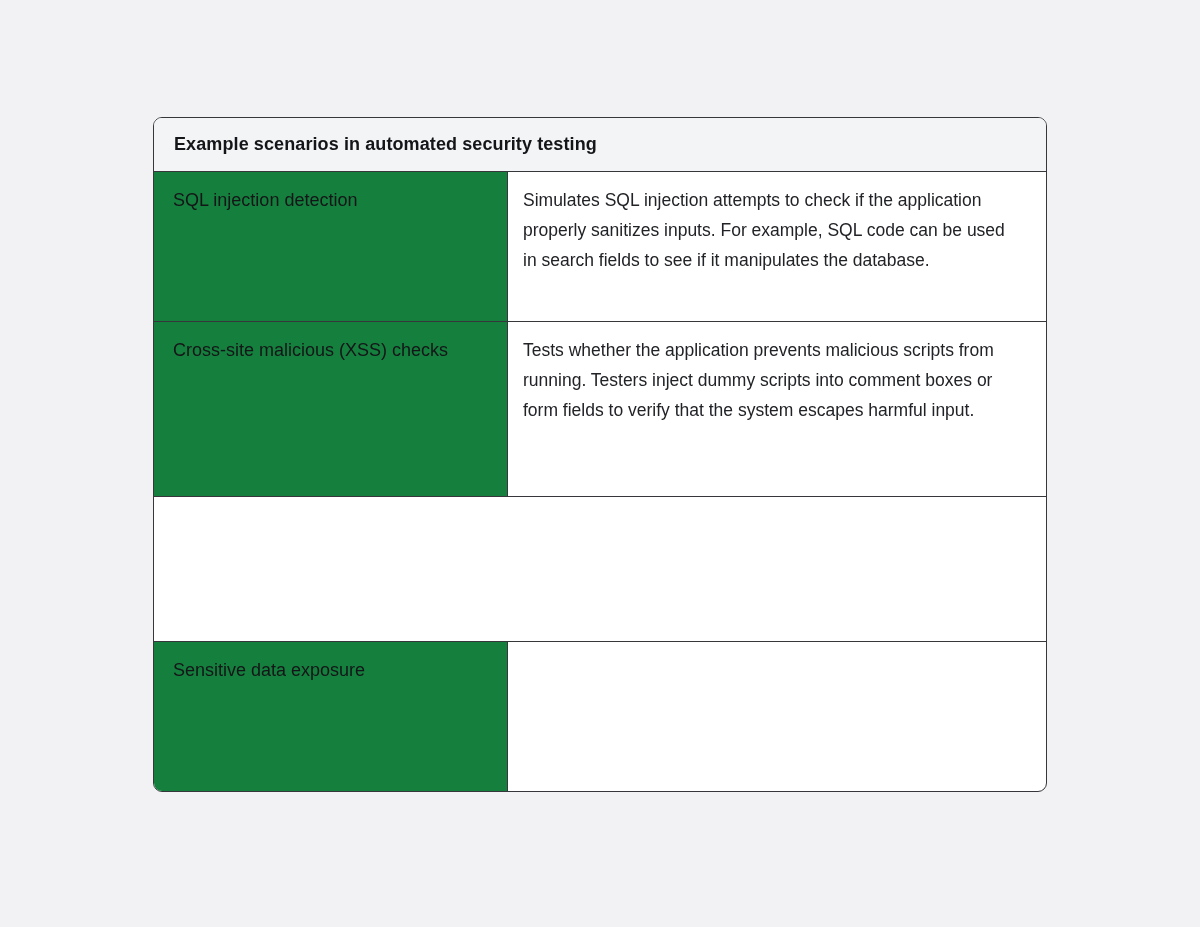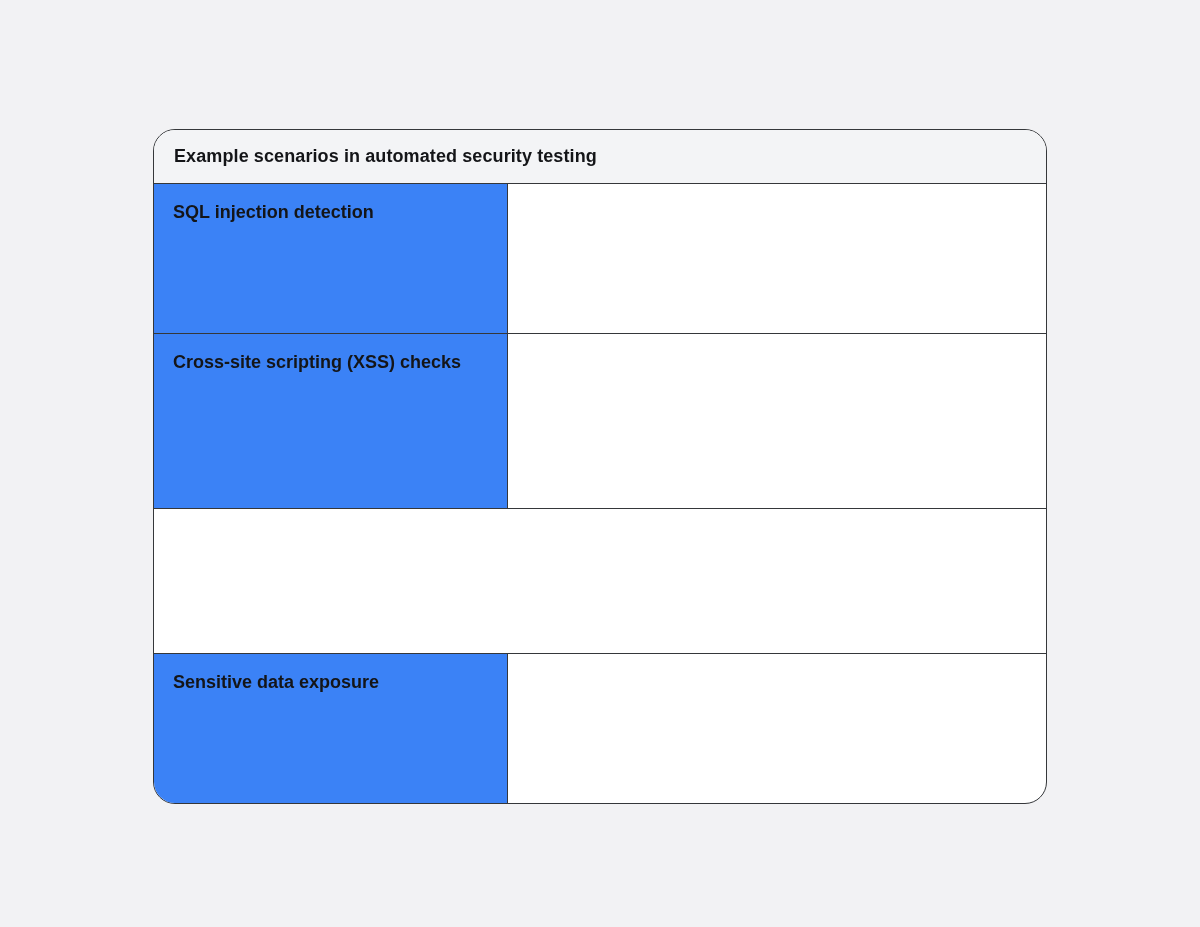--- a/index.html
+++ b/index.html
@@ -11,24 +11,24 @@
     height: 927px;
     background: #f2f2f4;
     font-family: "Liberation Sans", "DejaVu Sans", sans-serif;
     color: #1e1f22;
     position: relative;
     overflow: hidden;
   }
   .table-card {
     position: absolute;
     left: 153px;
-    top: 129px;
+    top: 117px;
     width: 894px;
     border: 1px solid #35373a;
-    border-radius: 22px;
+    border-radius: 9px;
     overflow: hidden;
     box-sizing: border-box;
     background: #ffffff;
   }
   .table-header {
     background: #f3f4f6;
     border-bottom: 1px solid #35373a;
     box-sizing: border-box;
     height: 54px;
     display: flex;
@@ -42,25 +42,25 @@
   .table-row {
     display: grid;
     grid-template-columns: 354px 1fr;
     border-bottom: 1px solid #35373a;
     box-sizing: border-box;
   }
   .table-row:last-child {
     border-bottom: none;
   }
   .cell-label {
-    background: #3b82f6;
+    background: #15803d;
     border-right: 1px solid #35373a;
     box-sizing: border-box;
     padding: 13px 18px 13px 19px;
-    font-weight: bold;
+    font-weight: normal;
     font-size: 18px;
     line-height: 30px;
     color: #141518;
   }
   .cell-desc {
     background: #ffffff;
     box-sizing: border-box;
     padding: 13px 26px 13px 15px;
     font-size: 17.5px;
     line-height: 30px;
@@ -72,24 +72,26 @@
   .row-4 { min-height: 149px; gap: 32px; }
 </style>
 </head>
 <body>
 
 <div class="table-card">
   <div class="table-header">Example scenarios in automated security testing</div>
 
   <div class="table-row row-1">
     <div class="cell-label">SQL injection detection</div>
+    <div class="cell-desc">Simulates SQL injection attempts to check if the application properly sanitizes inputs. For example, SQL code can be used in search fields to see if it manipulates the database.</div>
   </div>
 
   <div class="table-row row-2">
-    <div class="cell-label">Cross-site scripting (XSS) checks</div>
+    <div class="cell-label">Cross-site malicious (XSS) checks</div>
+    <div class="cell-desc">Tests whether the application prevents malicious scripts from running. Testers inject dummy scripts into comment boxes or form fields to verify that the system escapes harmful input.</div>
   </div>
 
   <div class="table-row row-3">
   </div>
 
   <div class="table-row row-4">
     <div class="cell-label">Sensitive data exposure</div>
   </div>
 </div>
 

